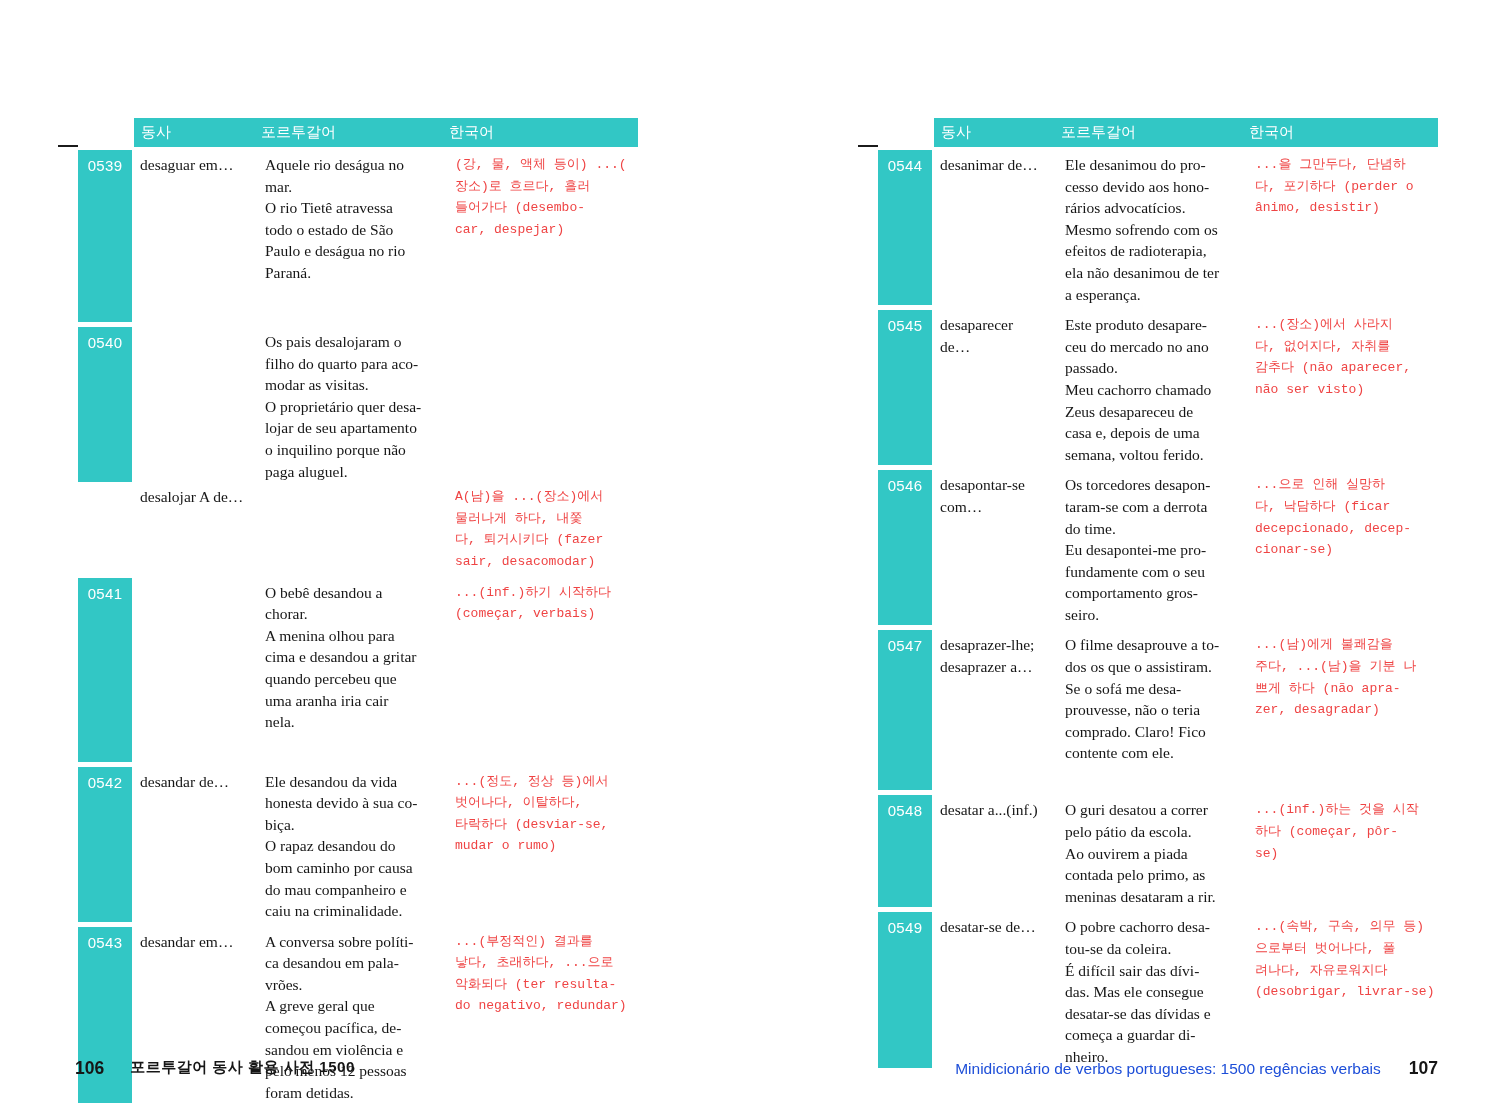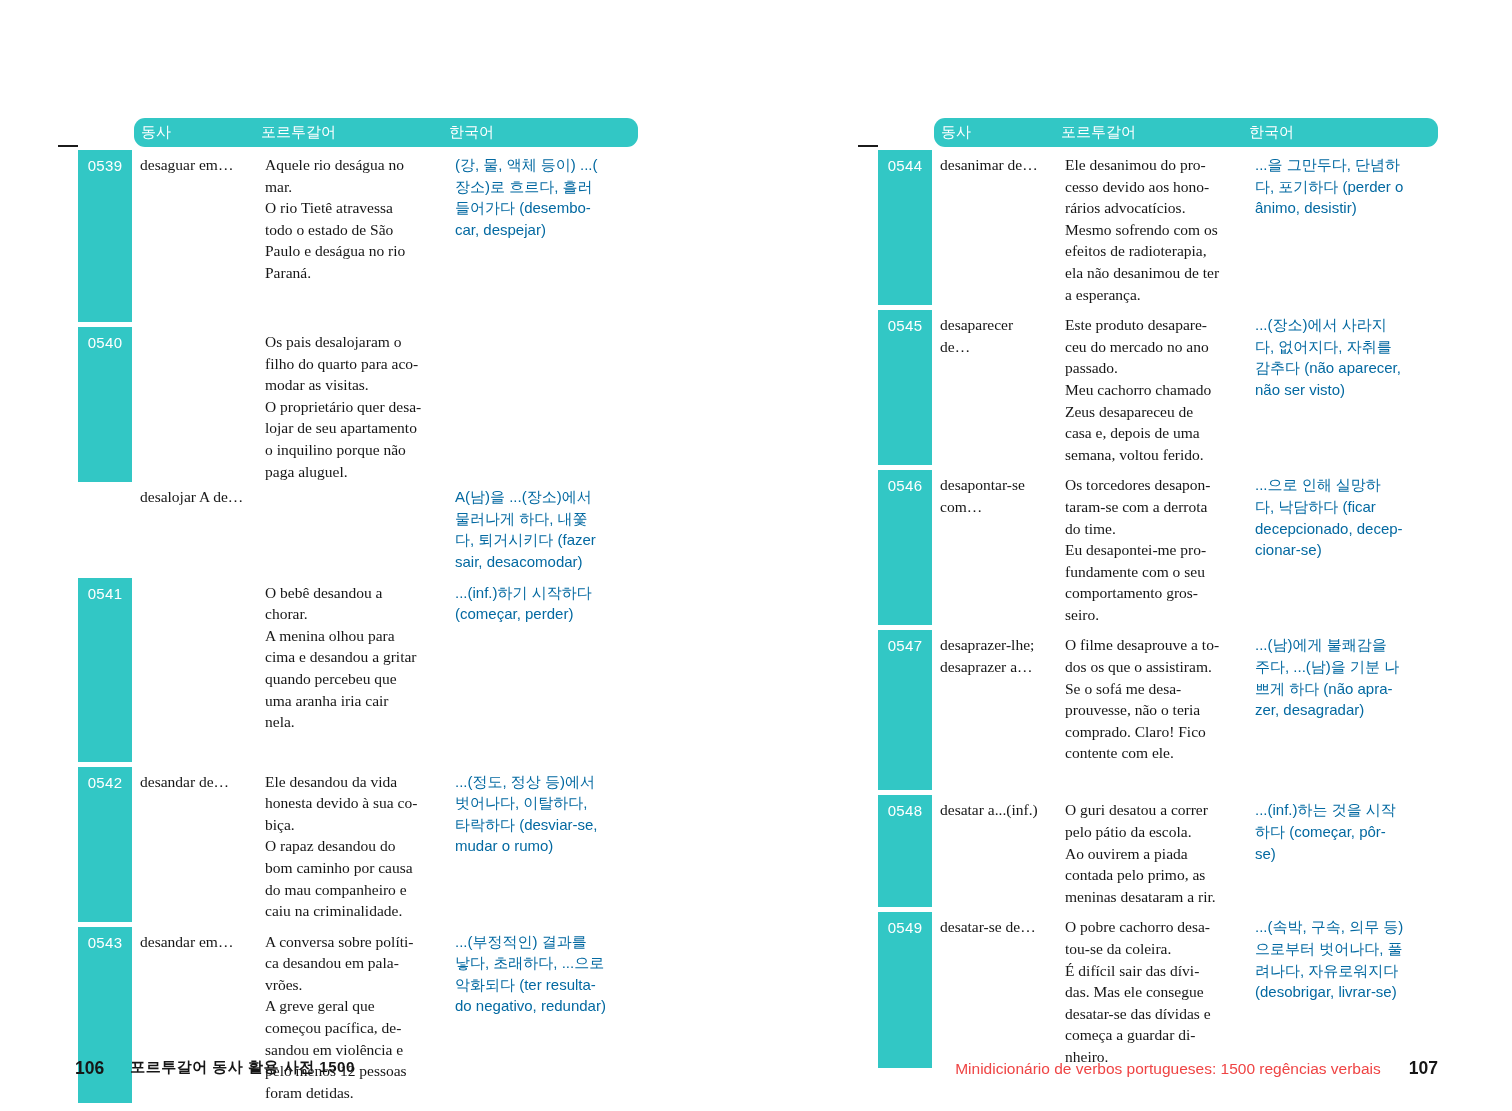--- a/index.html
+++ b/index.html
@@ -9,54 +9,54 @@
 
   .page { position: absolute; top: 118px; width: 582px; }
   .page-left  { left: 58px; }
   .page-right { left: 858px; }
 
   
   .tick { position: absolute; left: 0; top: 27px; width: 20px; height: 2px; background: #1b1b1b; }
 
   
   .thead { margin-left: 76px; width: 504px; height: 29px; background: var(--teal);
-    display: flex; align-items: center; color: #fff; font-size: 15px; margin-bottom: 3px; border-radius: 11px; }
+    display: flex; align-items: center; color: #fff; font-size: 15px; margin-bottom: 3px; }
   .th-verb { padding-left: 7px; width: 127px; }
   .th-pt   { width: 188px; }
   .th-ko   { flex: 1; }
 
   
   .row { display: grid; grid-template-columns: 54px 8px 125px 190px 183px;
     margin-left: 20px; margin-bottom: 5px; }
   .num { grid-column: 1; background: var(--teal); color: #fff; font-size: 15px;
     text-align: center; padding-top: 7px; letter-spacing: 0.3px; }
   .cell { white-space: pre-line; padding-top: 4px; }
   .verb { grid-column: 3; font-family: "Liberation Serif", serif; font-size: 15.5px; line-height: 21.6px; padding-right: 6px; }
   .pt   { grid-column: 4; font-family: "Liberation Serif", serif; font-size: 15.5px; line-height: 21.6px; padding-right: 10px; }
-  .ko   { grid-column: 5; font-family: Liberation Sans, sans-serif; font-size: 15px; line-height: 21.6px; color: #0369a1; }
+  .ko   { grid-column: 5; font-family: Liberation Mono, monospace; font-size: 13px; line-height: 21.6px; color: #ef4444; }
 
   
   .page-left  .row:nth-of-type(1) { min-height: 148px; }
   .page-left  .row:nth-of-type(2) { min-height: 180px; }
   .page-left  .row:nth-of-type(3) { min-height: 172px; }
   .page-left  .row:nth-of-type(4) { min-height: 172px; }
   .page-left  .row:nth-of-type(5) { min-height: 184px; }
   .page-right .row:nth-of-type(1) { min-height: 149px; }
   .page-right .row:nth-of-type(2) { min-height: 153px; }
   .page-right .row:nth-of-type(3) { min-height: 155px; }
   .page-right .row:nth-of-type(4) { min-height: 131px; }
   .page-right .row:nth-of-type(5) { min-height: 103px; }
   .page-right .row:nth-of-type(6) { min-height: 160px; }
 
   
   .footer-left { position: absolute; left: 75px; top: 1058px; display: flex; align-items: flex-start; gap: 26px; }
   .footer-right { position: absolute; right: 74px; top: 1058px; display: flex; align-items: baseline; gap: 28px; }
   .pagenum { font-weight: bold; font-size: 17.5px; }
   .booktitle-ko { font-weight: bold; font-size: 15px; letter-spacing: 0.5px; }
-  .booktitle-pt { font-size: 15.5px; color: #ef4444; }
+  .booktitle-pt { font-size: 15.5px; color: #1d4ed8; }
 </style>
 </head>
 <body>
 
 <div class="page page-left">
   <div class="tick"></div>
   <div class="thead">
     <span class="th-verb">동사</span>
     <span class="th-pt">포르투갈어</span>
     <span class="th-ko">한국어</span>
@@ -94,21 +94,21 @@
   <div class="row">
     <div class="num">0541</div>
     <div class="cell pt">O bebê desandou a
 chorar.
 A menina olhou para
 cima e desandou a gritar
 quando percebeu que
 uma aranha iria cair
 nela.</div>
     <div class="cell ko">...(inf.)하기 시작하다
-(começar, perder)</div>
+(começar, verbais)</div>
   </div>
   <div class="row">
     <div class="num">0542</div>
     <div class="cell verb">desandar de…</div>
     <div class="cell pt">Ele desandou da vida
 honesta devido à sua co-
 biça.
 O rapaz desandou do
 bom caminho por causa
 do mau companheiro e

